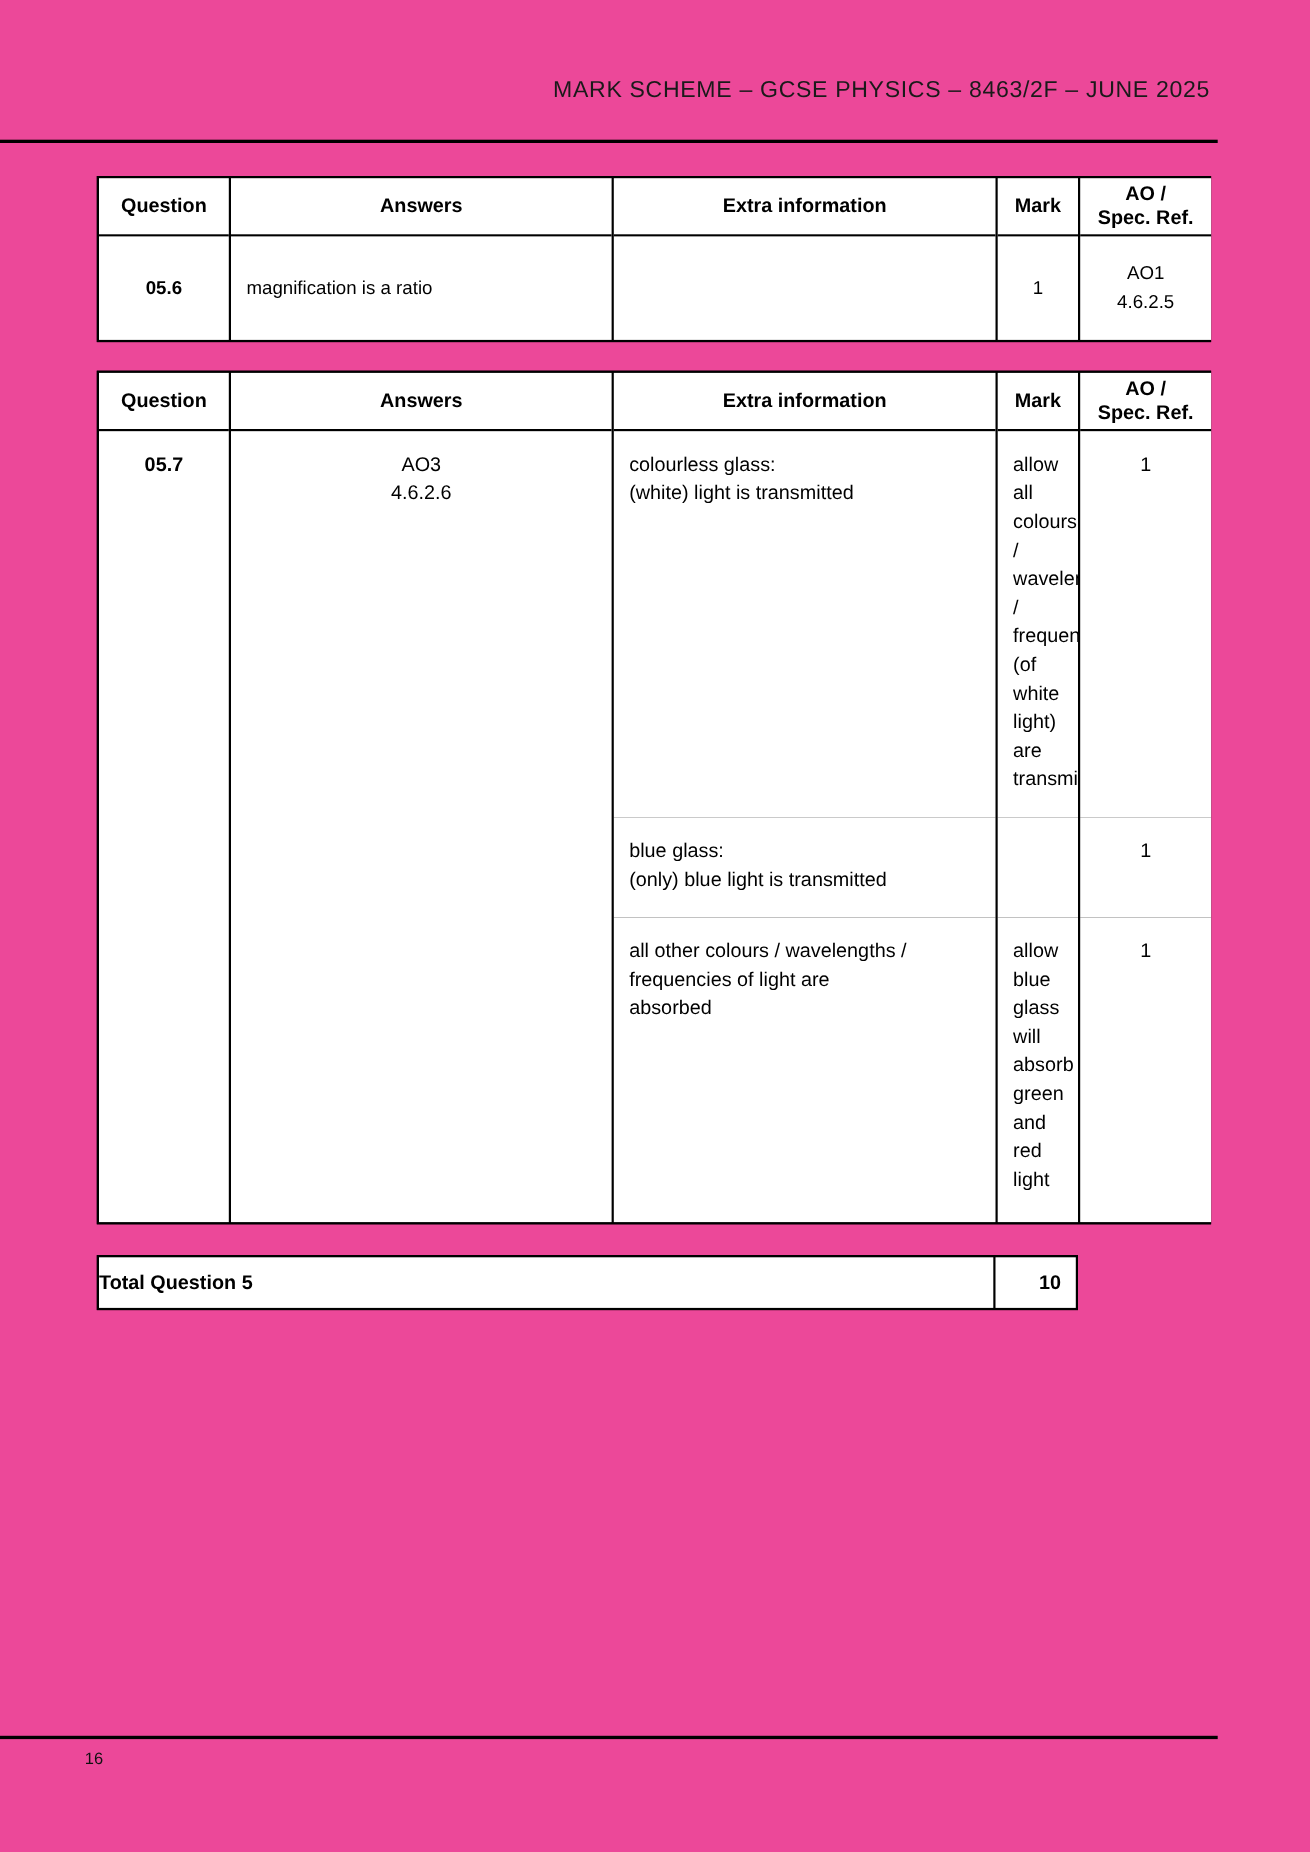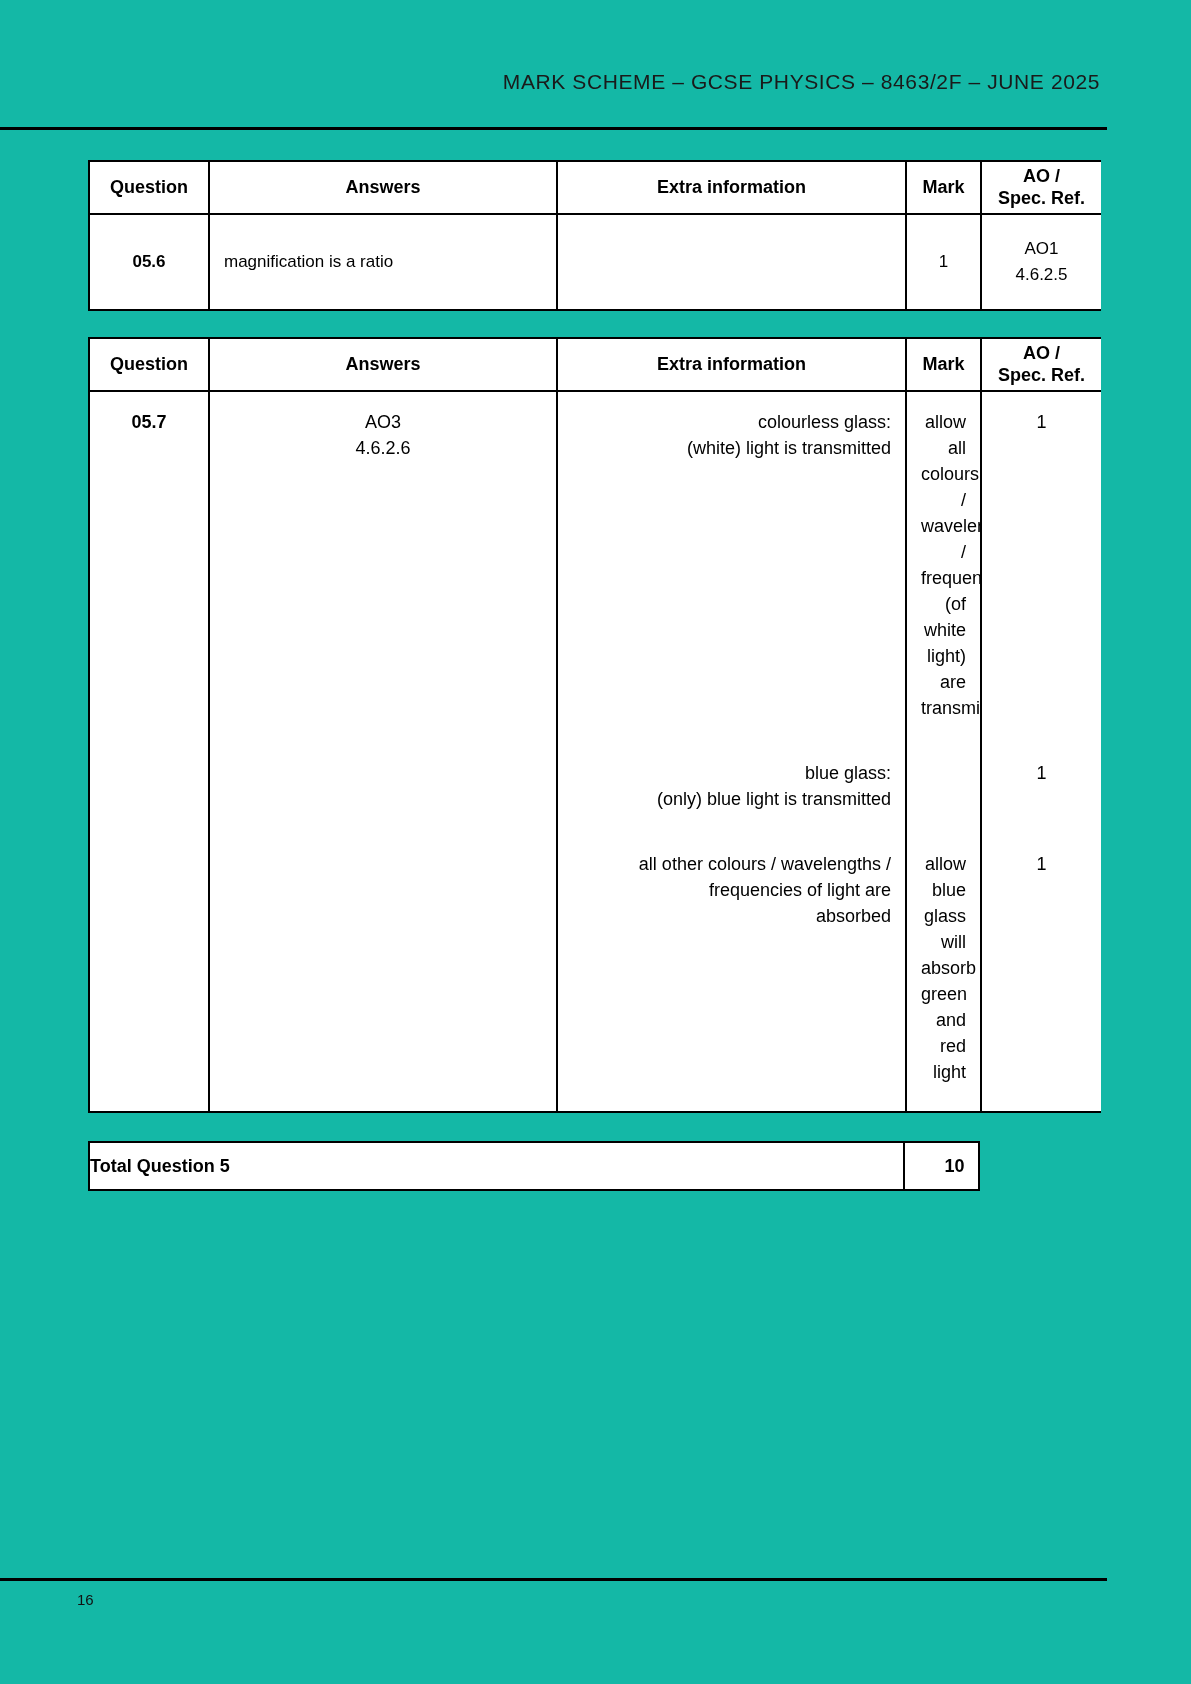--- a/index.html
+++ b/index.html
@@ -1,21 +1,21 @@
 <!DOCTYPE html>
 <html><head>
 <meta charset="utf-8">
 <style>
   * { margin: 0; padding: 0; box-sizing: border-box; }
   html, body { background: #e8e8e8; }
   .page {
     position: relative;
     width: 1191px;
     height: 1684px;
-    background: #14b8a6;
+    background: #ec4899;
     margin: 0 auto;
     font-family: "Liberation Sans", "DejaVu Sans", sans-serif;
     color: #000;
     overflow: hidden;
   }
 
   
   .doc-header {
     position: absolute;
     top: 70px;
@@ -56,21 +56,21 @@
   
   .ms-table {
     display: grid;
     grid-template-columns: 118px 346px 347px 73px 119px;
     column-gap: 2px;
     row-gap: 0;
     background: #000;
     border: 2px solid #000;
     width: 1013px;
   }
-  .cell { background: #fff; text-align: right; }
+  .cell { background: #fff; }
   .th {
     display: flex;
     align-items: center;
     justify-content: center;
     text-align: center;
     font-weight: bold;
     font-size: 18px;
     line-height: 1.2;
     min-height: 50px;
     padding: 4px 6px;

